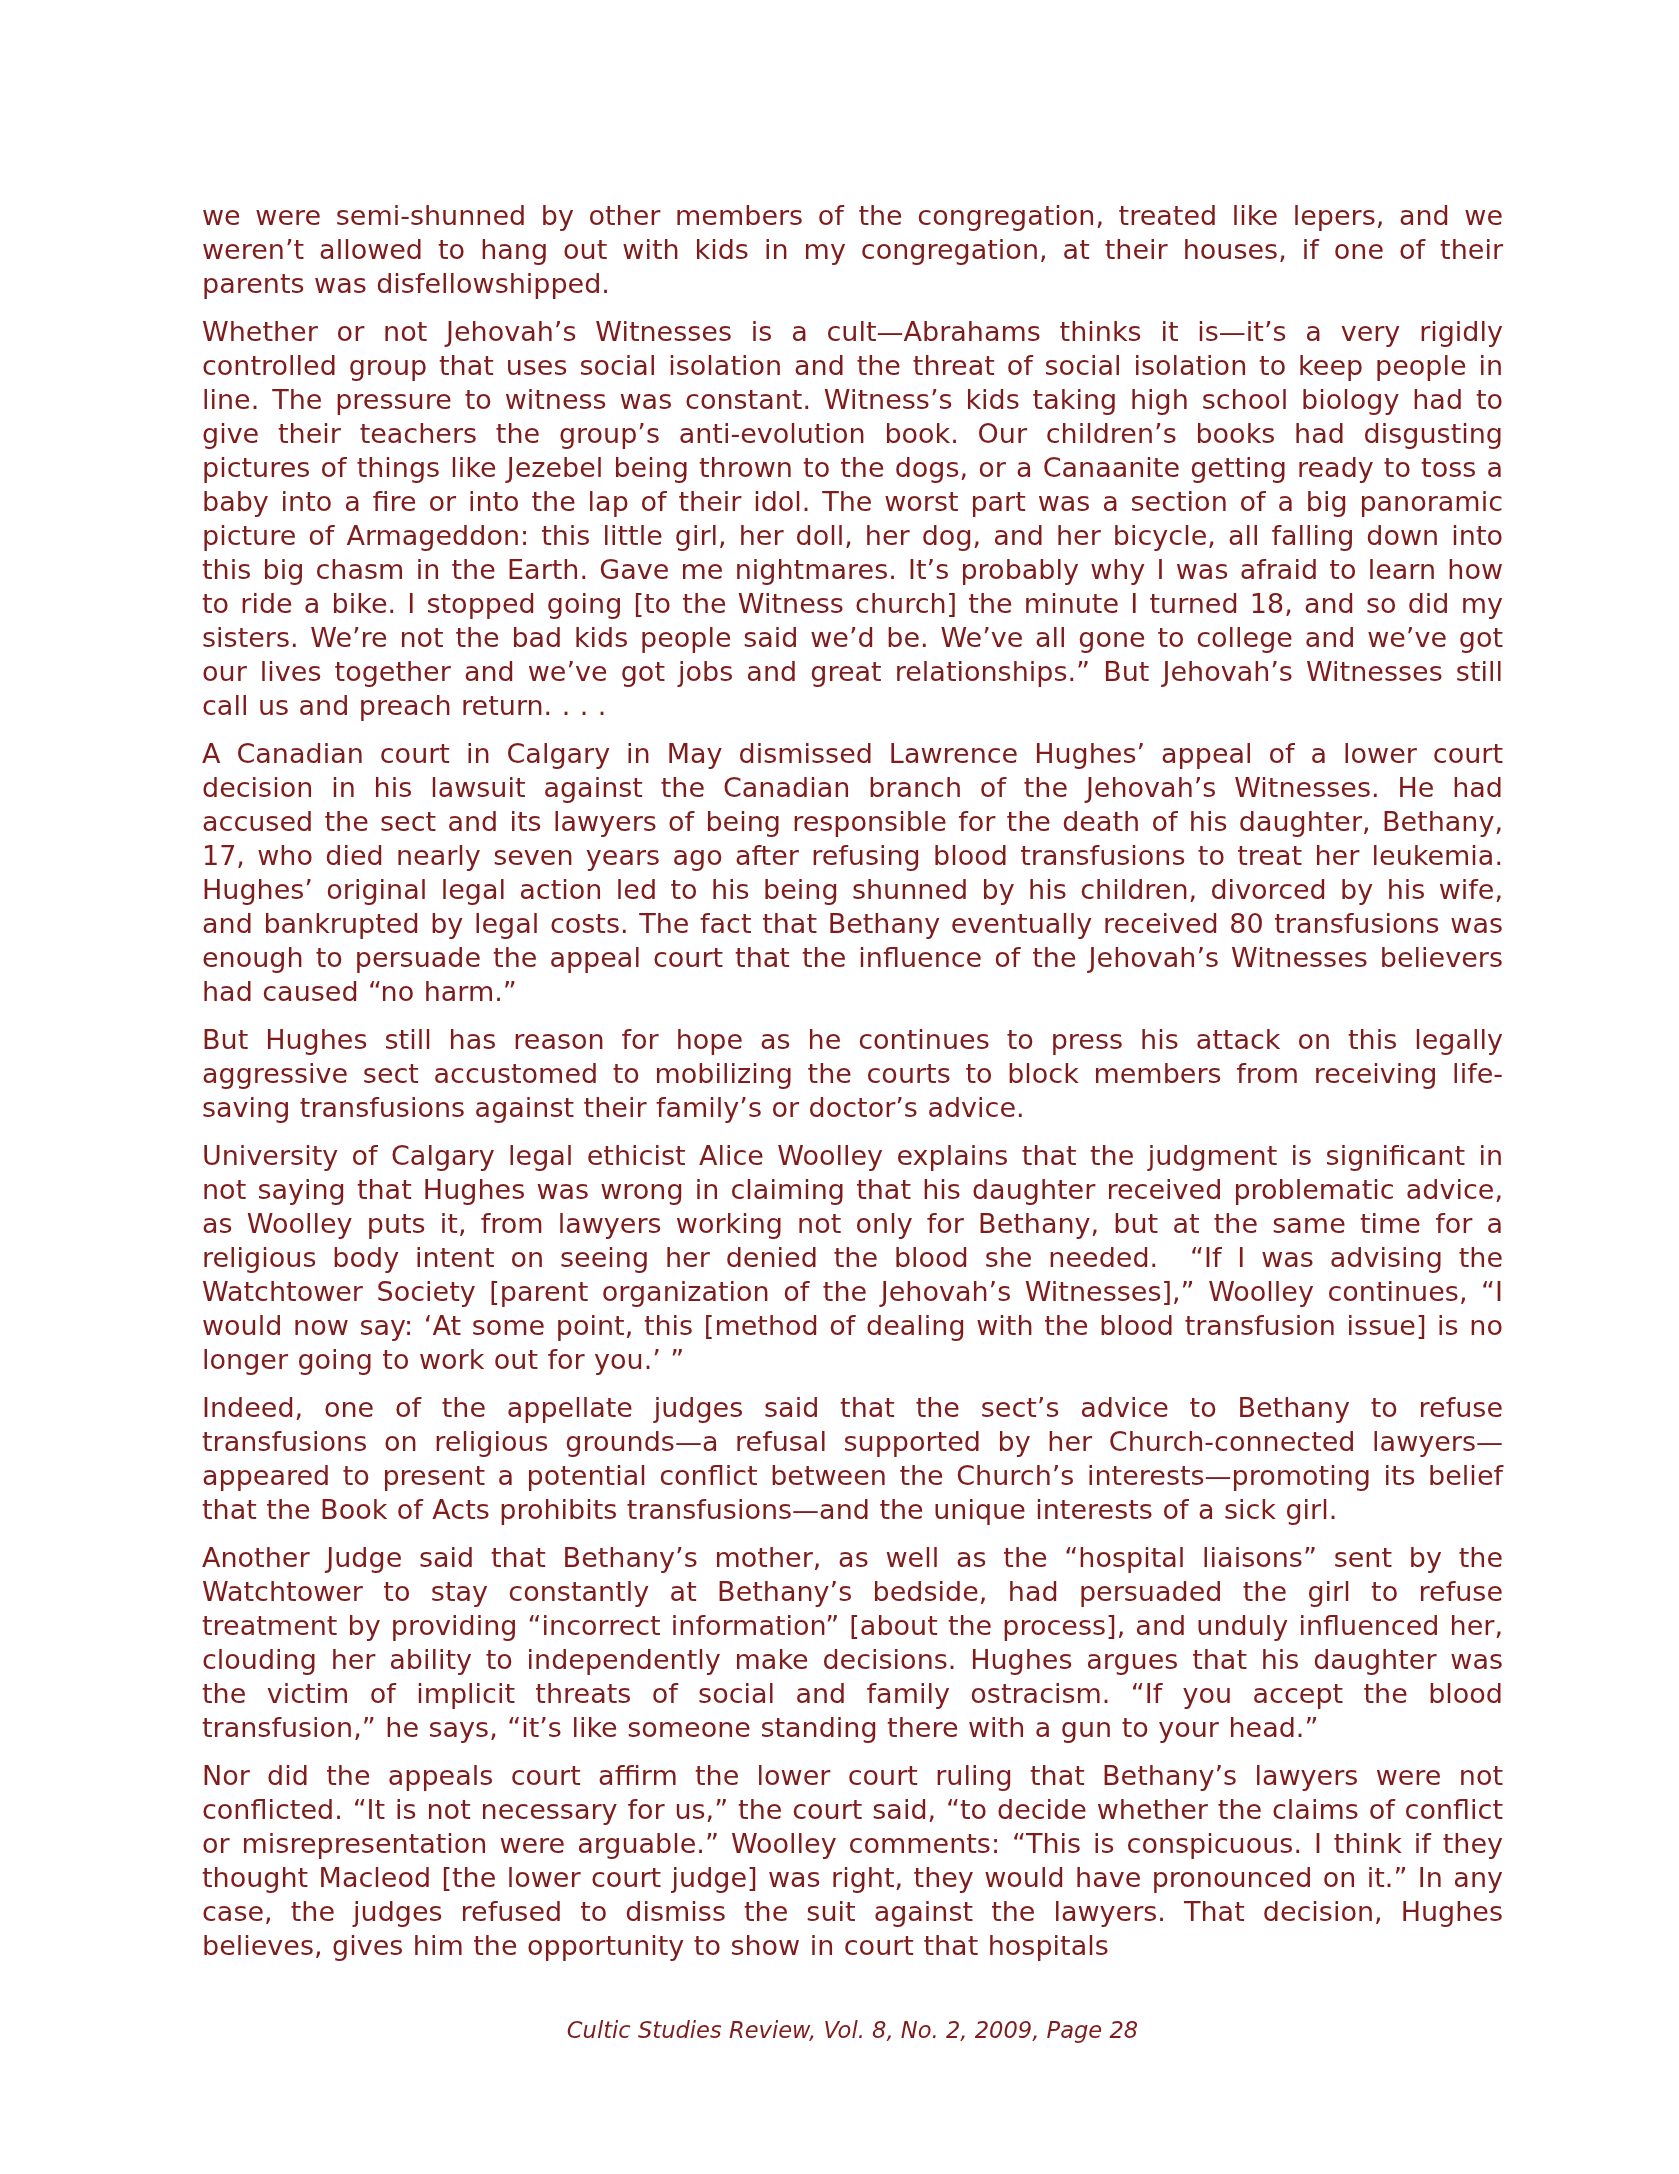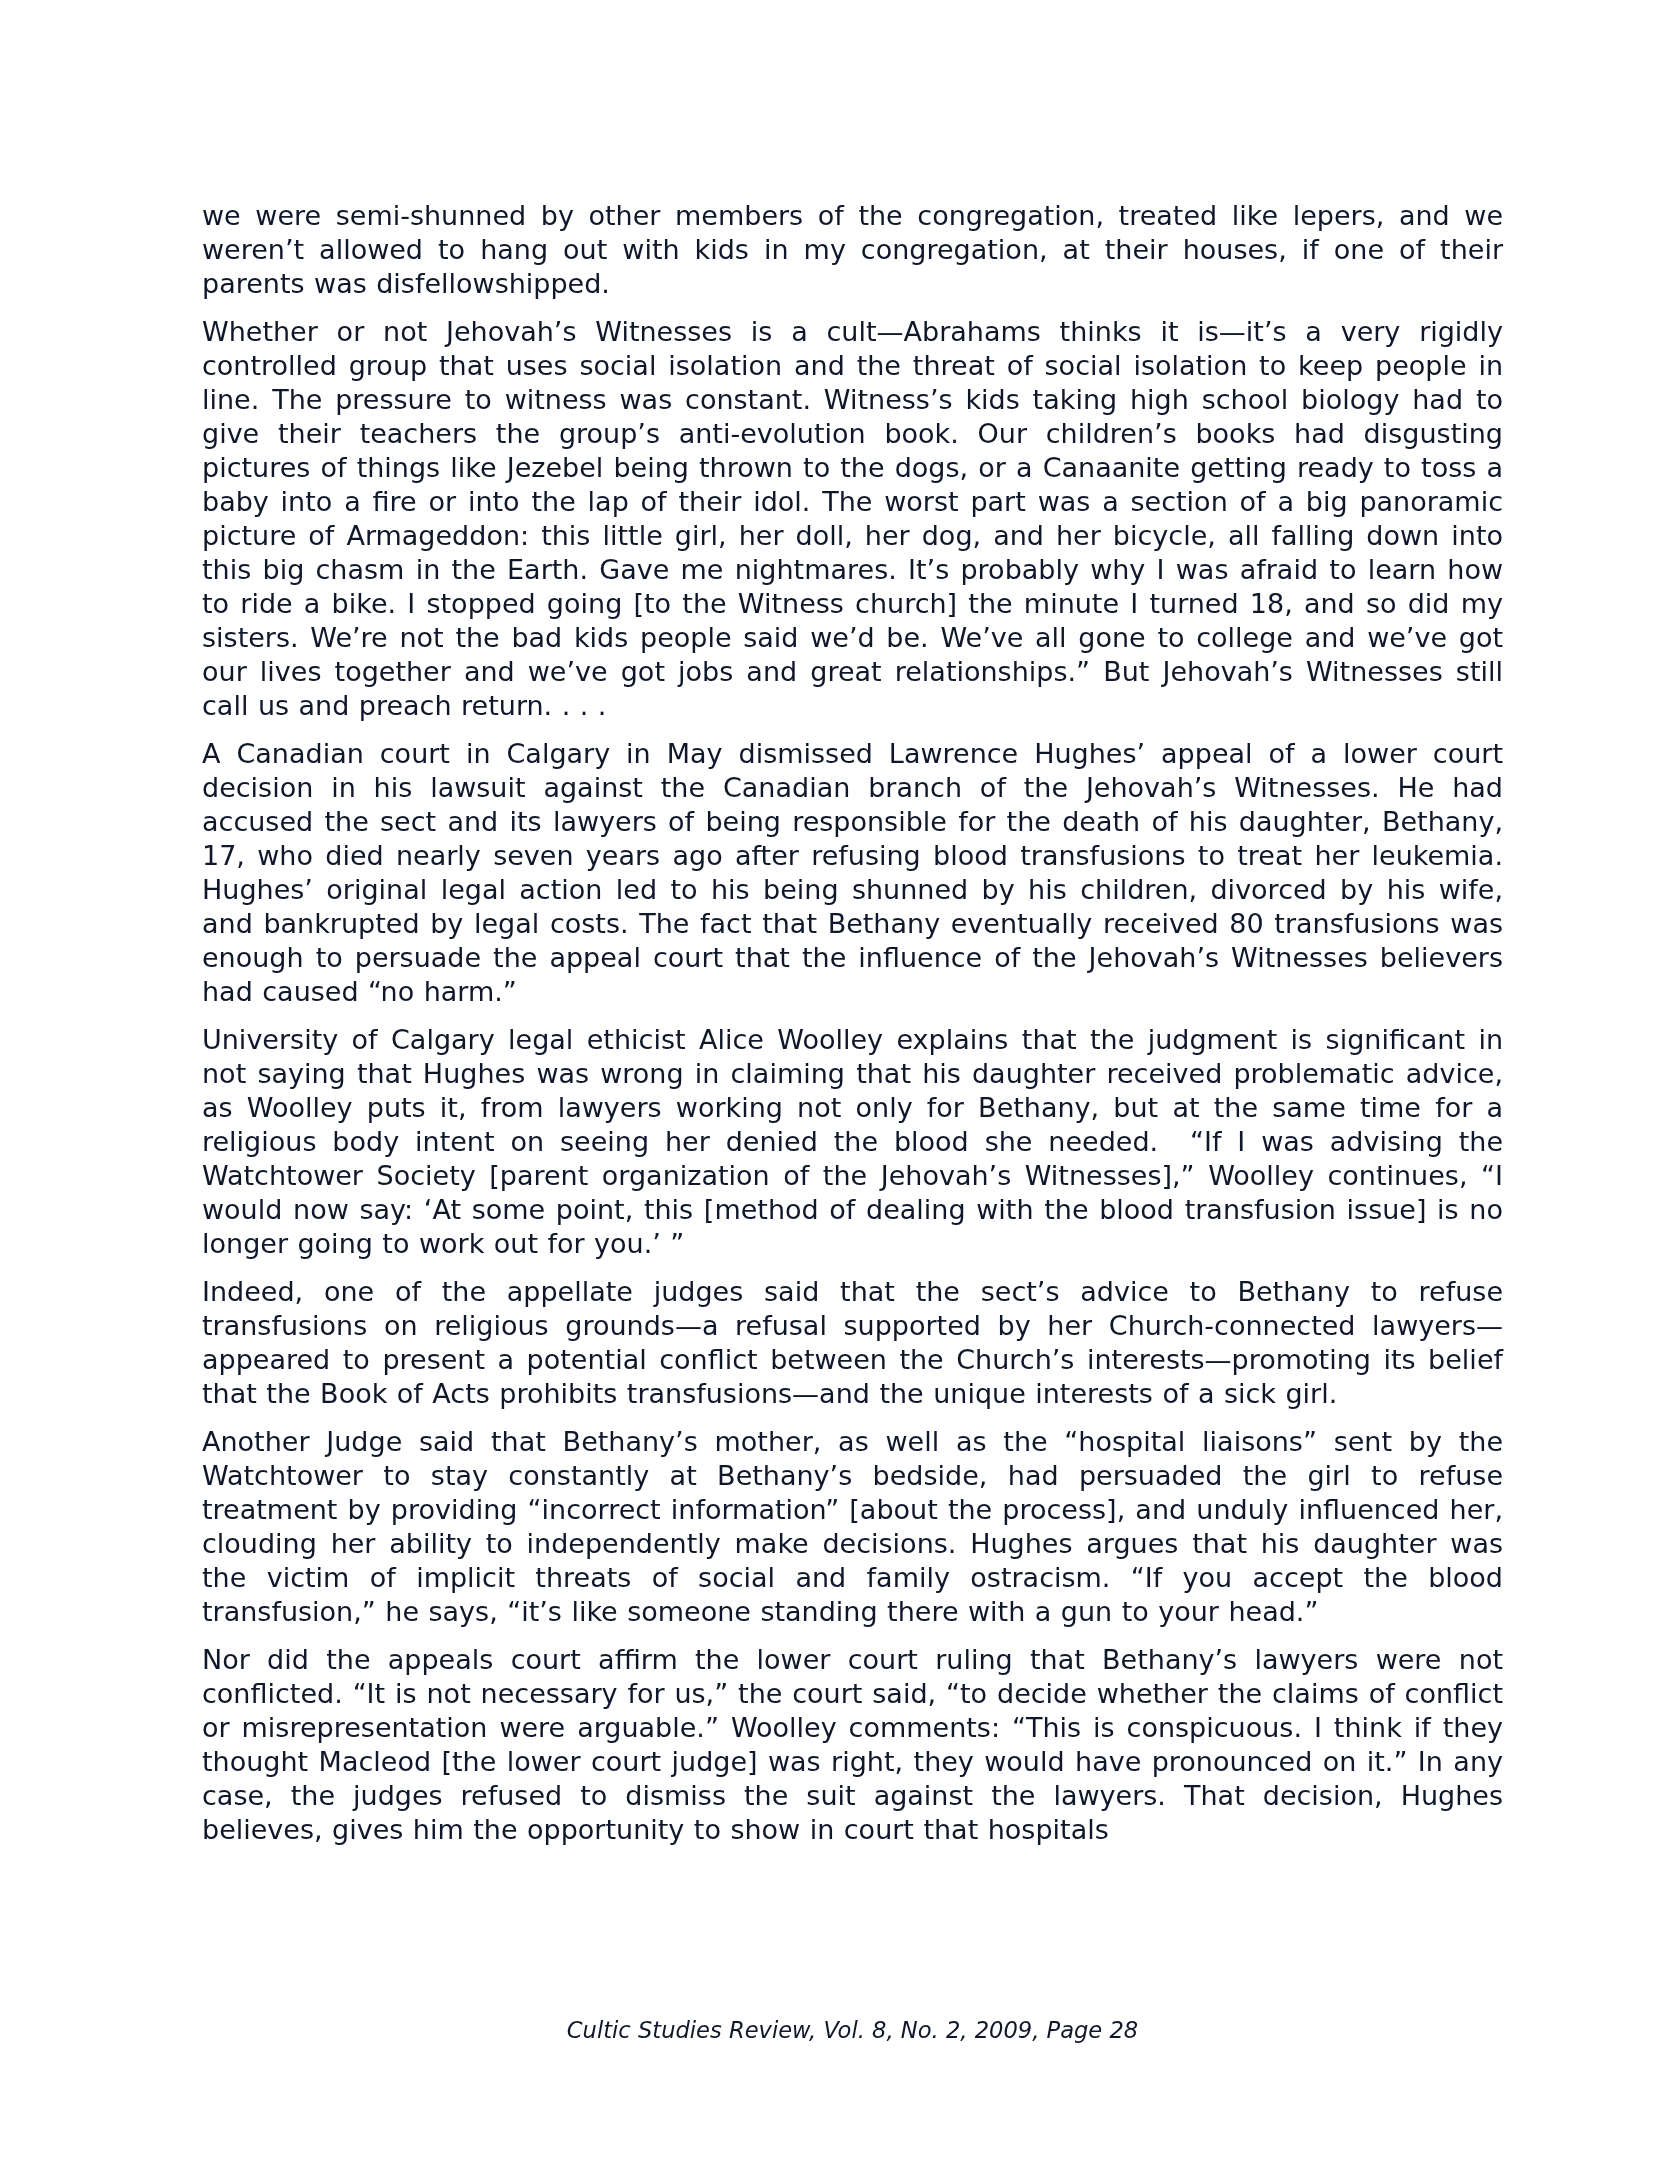--- a/index.html
+++ b/index.html
@@ -5,21 +5,21 @@
   html, body {
     margin: 0;
     padding: 0;
     background: #ffffff;
   }
   .page {
     position: relative;
     width: 1619px;
     height: 2174px;
     background: #ffffff;
-    color: #0f172a;
+    color: #7f1d1d;
     font-family: "DejaVu Sans", "Liberation Sans", sans-serif;
     overflow: hidden;
     border-radius: 22px;
   }
   .content {
     position: absolute;
     left: 202px;
     top: 199px;
     width: 1301px;
   }
@@ -45,20 +45,21 @@
   }
 </style>
 </head>
 <body>
 
 <div class="page">
   <div class="content">
     <p>we were semi-shunned by other members of the congregation, treated like lepers, and we weren’t allowed to hang out with kids in my congregation, at their houses, if one of their parents was disfellowshipped.</p>
     <p>Whether or not Jehovah’s Witnesses is a cult—Abrahams thinks it is—it’s a very rigidly controlled group that uses social isolation and the threat of social isolation to keep people in line. The pressure to witness was constant. Witness’s kids taking high school biology had to give their teachers the group’s anti-evolution book. Our children’s books had disgusting pictures of things like Jezebel being thrown to the dogs, or a Canaanite getting ready to toss a baby into a fire or into the lap of their idol. The worst part was a section of a big panoramic picture of Armageddon: this little girl, her doll, her dog, and her bicycle, all falling down into this big chasm in the Earth. Gave me nightmares. It’s probably why I was afraid to learn how to ride a bike. I stopped going [to the Witness church] the minute I turned 18, and so did my sisters. We’re not the bad kids people said we’d be. We’ve all gone to college and we’ve got our lives together and we’ve got jobs and great relationships.” But Jehovah’s Witnesses still call us and preach return. . . .</p>
     <p>A Canadian court in Calgary in May dismissed Lawrence Hughes’ appeal of a lower court decision in his lawsuit against the Canadian branch of the Jehovah’s Witnesses. He had accused the sect and its lawyers of being responsible for the death of his daughter, Bethany, 17, who died nearly seven years ago after refusing blood transfusions to treat her leukemia. Hughes’ original legal action led to his being shunned by his children, divorced by his wife, and bankrupted by legal costs. The fact that Bethany eventually received 80 transfusions was enough to persuade the appeal court that the influence of the Jehovah’s Witnesses believers had caused “no harm.”</p>
+    <p>But Hughes still has reason for hope as he continues to press his attack on this legally aggressive sect accustomed to mobilizing the courts to block members from receiving life-saving transfusions against their family’s or doctor’s advice.</p>
     <p>University of Calgary legal ethicist Alice Woolley explains that the judgment is significant in not saying that Hughes was wrong in claiming that his daughter received problematic advice, as Woolley puts it, from lawyers working not only for Bethany, but at the same time for a religious body intent on seeing her denied the blood she needed.&nbsp; “If I was advising the Watchtower Society [parent organization of the Jehovah’s Witnesses],” Woolley continues, “I would now say: ‘At some point, this [method of dealing with the blood transfusion issue] is no longer going to work out for you.’ ”</p>
     <p>Indeed, one of the appellate judges said that the sect’s advice to Bethany to refuse transfusions on religious grounds—a refusal supported by her Church-connected lawyers—appeared to present a potential conflict between the Church’s interests—promoting its belief that the Book of Acts prohibits transfusions—and the unique interests of a sick girl.</p>
     <p>Another Judge said that Bethany’s mother, as well as the “hospital liaisons” sent by the Watchtower to stay constantly at Bethany’s bedside, had persuaded the girl to refuse treatment by providing “incorrect information” [about the process], and unduly influenced her, clouding her ability to independently make decisions. Hughes argues that his daughter was the victim of implicit threats of social and family ostracism. “If you accept the blood transfusion,” he says, “it’s like someone standing there with a gun to your head.”</p>
     <p>Nor did the appeals court affirm the lower court ruling that Bethany’s lawyers were not conflicted. “It is not necessary for us,” the court said, “to decide whether the claims of conflict or misrepresentation were arguable.” Woolley comments: “This is conspicuous. I think if they thought Macleod [the lower court judge] was right, they would have pronounced on it.” In any case, the judges refused to dismiss the suit against the lawyers. That decision, Hughes believes, gives him the opportunity to show in court that hospitals</p>
   </div>
   <div class="footer">Cultic Studies Review, Vol. 8, No. 2, 2009, Page 28</div>
 </div>
 
 
 </body></html>

